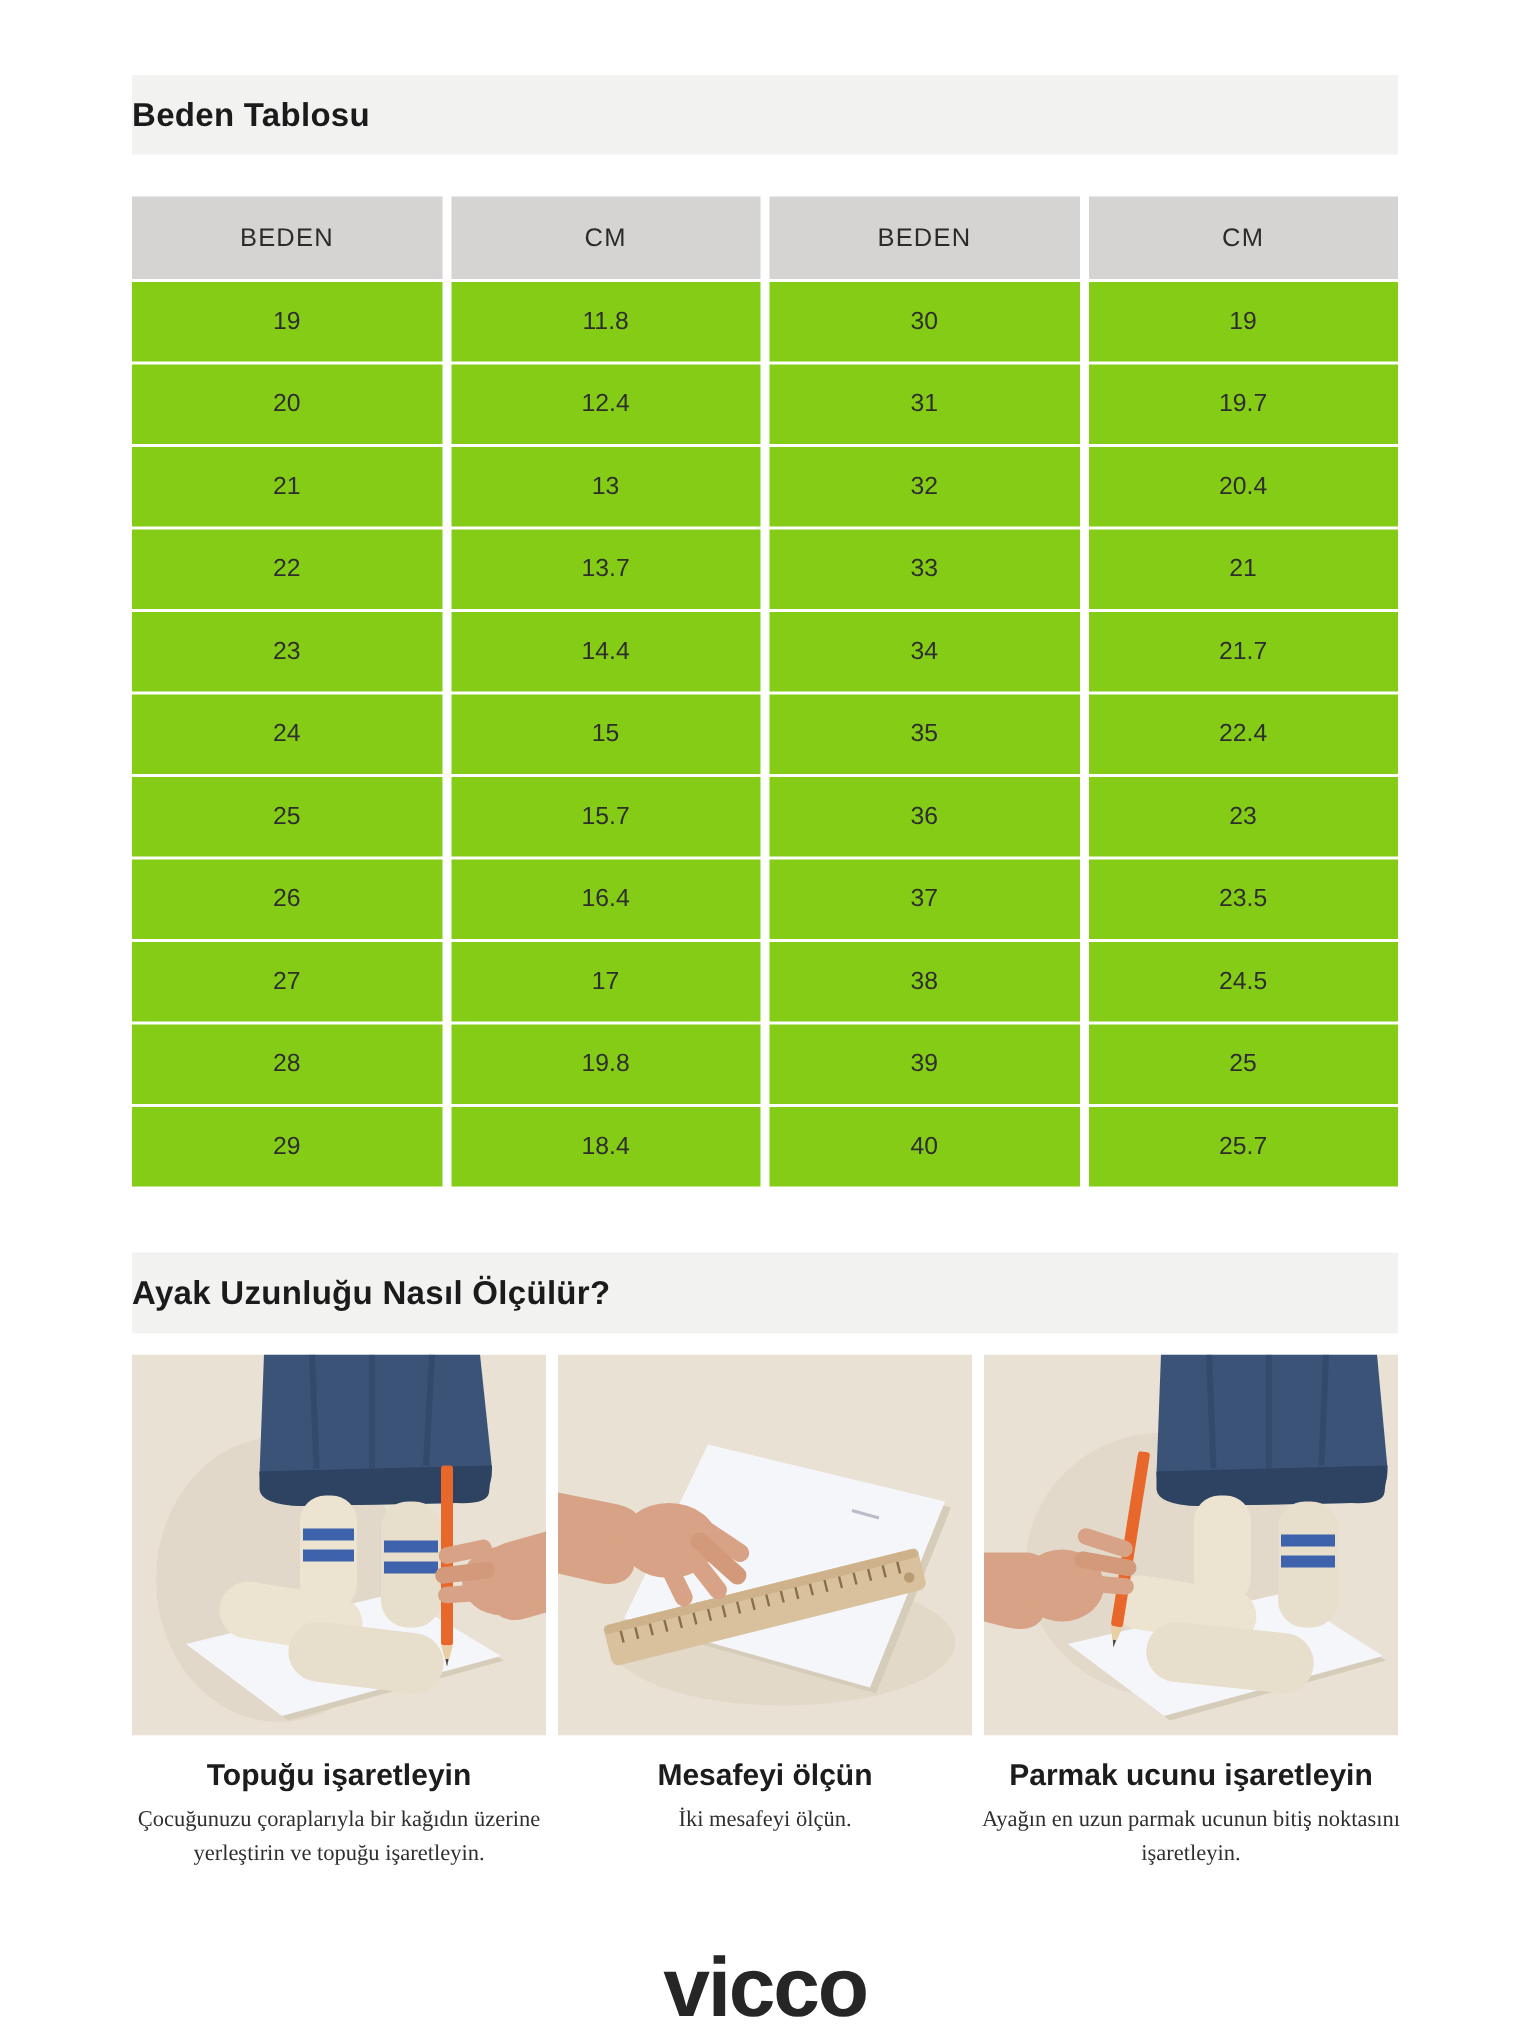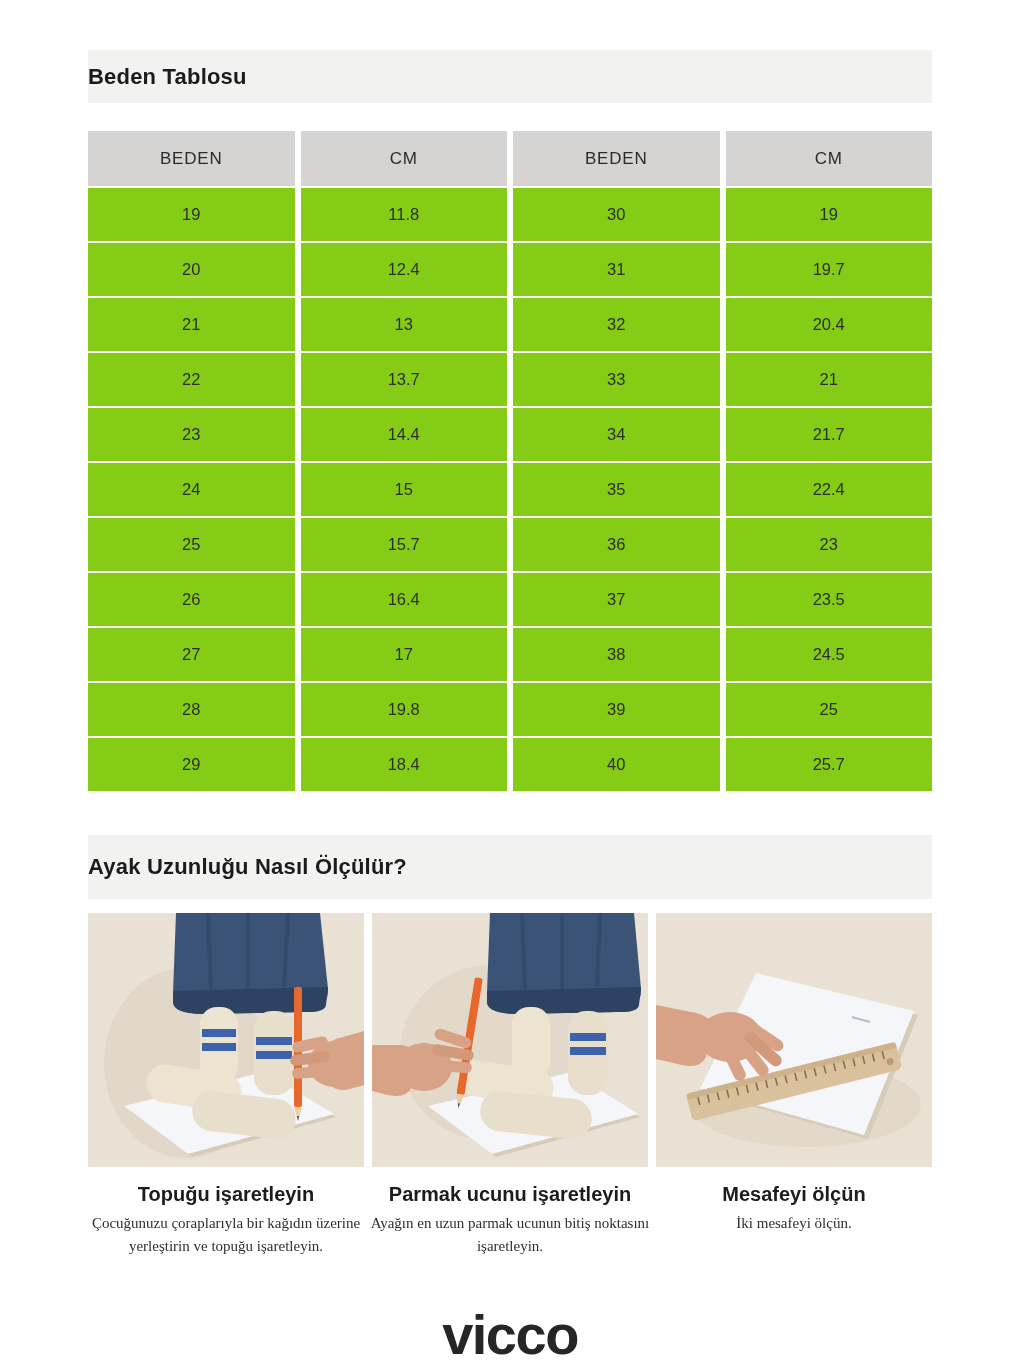--- a/index.html
+++ b/index.html
@@ -8,21 +8,21 @@
     position:relative; width:1020px; height:1360px; margin:0 auto;
     background:#ffffff; overflow:hidden;
     font-family:"Liberation Sans", sans-serif; color:#222;
   }
   .band {
     margin:0 88px; height:53px; background:#f2f2f1;
     display:flex; align-items:center; justify-content:flex-start;
   }
   .band-title { font-size:22px; font-weight:bold; color:#1b1b1b; letter-spacing:.2px; }
   #title-band   { margin-top:50px; }
-  #measure-band { margin-top:44px; height:64px; }
+  #measure-band { margin-top:44px; height:54px; }
 
   .size-grid {
     margin:28px 88px 0;
     display:grid; grid-template-columns:repeat(4,1fr);
     column-gap:6px; row-gap:2px;
   }
   .size-grid .hcell {
     height:55px; background:#d5d4d2;
     display:flex; align-items:center; justify-content:center;
     font-size:17px; color:#2b2b2b; letter-spacing:.8px;
@@ -170,62 +170,20 @@
           <rect x="204" y="154" width="36" height="11" rx="5.5" fill="#d8a286" transform="rotate(-4 222 159)"></rect>
         </g>
       </svg>
       <div class="step-title">Topuğu işaretleyin</div>
       <div class="step-desc">Çocuğunuzu çoraplarıyla bir kağıdın üzerine yerleştirin ve topuğu işaretleyin.</div>
     </div>
 
     <div class="step">
       <svg class="photo" viewBox="0 0 276 254">
         <rect width="276" height="254" fill="#e9e1d3"></rect>
-        <ellipse cx="120" cy="140" rx="92" ry="88" fill="#dcd2c1" opacity="0.5"></ellipse>
-        <g>
-          <polygon points="60,196 202,162 268,204 124,244" fill="#d6ccba"></polygon>
-          <polygon points="56,193 200,159 266,201 120,241" fill="#f5f6fa"></polygon>
-        </g>
-        <g>
-          <path d="M118,0 L262,0 L269,76 Q270,97 245,99 L142,101 Q116,100 115,80 Z" fill="#3a5377"></path>
-          <path d="M115,78 L269,74 L267,92 Q266,100 245,99 L142,101 Q116,100 115,90 Z" fill="#2e4261"></path>
-          <path d="M150,0 L153,76" stroke="#2e4261" stroke-width="4" opacity="0.5" fill="none"></path>
-          <path d="M190,0 L190,76" stroke="#2e4261" stroke-width="4" opacity="0.4" fill="none"></path>
-          <path d="M228,0 L225,74" stroke="#2e4261" stroke-width="4" opacity="0.5" fill="none"></path>
-        </g>
-        <g>
-          <rect x="86" y="152" width="96" height="36" rx="18" fill="#ece4d1" transform="rotate(9 134 170)"></rect>
-          <rect x="140" y="94" width="38" height="72" rx="17" fill="#ece4d1"></rect>
-        </g>
-        <g>
-          <rect x="108" y="182" width="112" height="40" rx="20" fill="#e7decb" transform="rotate(6 164 202)"></rect>
-          <rect x="196" y="98" width="40" height="84" rx="18" fill="#e7decb"></rect>
-          <rect x="198" y="120" width="36" height="8" fill="#3f62ad"></rect>
-          <rect x="198" y="134" width="36" height="8" fill="#3f62ad"></rect>
-        </g>
-        <g transform="rotate(9 95 140)">
-          <rect x="91" y="64" width="8" height="118" rx="2" fill="#e8672a"></rect>
-          <polygon points="91,182 99,182 95,196" fill="#e9cfa6"></polygon>
-          <polygon points="94,191 96,191 95,196" fill="#444444"></polygon>
-        </g>
-        <g>
-          <path d="M0,132 L30,132 Q48,136 46,152 L40,174 Q34,186 16,182 L0,178 Z" fill="#d8a286"></path>
-          <ellipse cx="52" cy="154" rx="28" ry="24" fill="#d8a286"></ellipse>
-          <rect x="62" y="120" width="38" height="11" rx="5.5" fill="#d8a286" transform="rotate(18 81 125)"></rect>
-          <rect x="60" y="134" width="42" height="11" rx="5.5" fill="#d2997b" transform="rotate(10 81 139)"></rect>
-          <rect x="62" y="148" width="38" height="11" rx="5.5" fill="#d8a286" transform="rotate(5 81 153)"></rect>
-        </g>
-      </svg>
-      <div class="step-title">Parmak ucunu işaretleyin</div>
-      <div class="step-desc">Ayağın en uzun parmak ucunun bitiş noktasını işaretleyin.</div>
-    </div>
-
-    <div class="step">
-      <svg class="photo" viewBox="0 0 276 254">
-        <rect width="276" height="254" fill="#e9e1d3"></rect>
         <ellipse cx="150" cy="192" rx="115" ry="42" fill="#ddd3c2" opacity="0.6"></ellipse>
         <g>
           <polygon points="104,64 262,102 212,226 48,180" fill="#d6ccba"></polygon>
           <polygon points="100,60 258,98 208,222 44,176" fill="#f5f6fa"></polygon>
           <line x1="196" y1="104" x2="214" y2="109" stroke="#b9bcc8" stroke-width="2"></line>
           <line x1="92" y1="166" x2="110" y2="171" stroke="#b9bcc8" stroke-width="2"></line>
         </g>
         <g transform="rotate(-14 140 168)">
           <rect x="30" y="154" width="216" height="28" rx="5" fill="#dac19d"></rect>
           <rect x="30" y="154" width="216" height="6" rx="3" fill="#c7ab83" opacity="0.7"></rect>
@@ -236,20 +194,62 @@
           <path d="M0,92 L40,100 Q58,104 56,120 L50,144 Q44,156 26,152 L0,146 Z" fill="#d8a286"></path>
           <ellipse cx="74" cy="124" rx="32" ry="25" fill="#d8a286"></ellipse>
           <rect x="88" y="118" width="42" height="12" rx="6" fill="#d8a286" transform="rotate(34 109 124)"></rect>
           <rect x="84" y="130" width="46" height="12" rx="6" fill="#d2997b" transform="rotate(42 107 136)"></rect>
           <rect x="78" y="140" width="40" height="12" rx="6" fill="#d8a286" transform="rotate(52 98 146)"></rect>
           <rect x="62" y="146" width="34" height="12" rx="6" fill="#d8a286" transform="rotate(64 79 152)"></rect>
         </g>
       </svg>
       <div class="step-title">Mesafeyi ölçün</div>
       <div class="step-desc">İki mesafeyi ölçün.</div>
+    </div>
+
+    <div class="step">
+      <svg class="photo" viewBox="0 0 276 254">
+        <rect width="276" height="254" fill="#e9e1d3"></rect>
+        <ellipse cx="120" cy="140" rx="92" ry="88" fill="#dcd2c1" opacity="0.5"></ellipse>
+        <g>
+          <polygon points="60,196 202,162 268,204 124,244" fill="#d6ccba"></polygon>
+          <polygon points="56,193 200,159 266,201 120,241" fill="#f5f6fa"></polygon>
+        </g>
+        <g>
+          <path d="M118,0 L262,0 L269,76 Q270,97 245,99 L142,101 Q116,100 115,80 Z" fill="#3a5377"></path>
+          <path d="M115,78 L269,74 L267,92 Q266,100 245,99 L142,101 Q116,100 115,90 Z" fill="#2e4261"></path>
+          <path d="M150,0 L153,76" stroke="#2e4261" stroke-width="4" opacity="0.5" fill="none"></path>
+          <path d="M190,0 L190,76" stroke="#2e4261" stroke-width="4" opacity="0.4" fill="none"></path>
+          <path d="M228,0 L225,74" stroke="#2e4261" stroke-width="4" opacity="0.5" fill="none"></path>
+        </g>
+        <g>
+          <rect x="86" y="152" width="96" height="36" rx="18" fill="#ece4d1" transform="rotate(9 134 170)"></rect>
+          <rect x="140" y="94" width="38" height="72" rx="17" fill="#ece4d1"></rect>
+        </g>
+        <g>
+          <rect x="108" y="182" width="112" height="40" rx="20" fill="#e7decb" transform="rotate(6 164 202)"></rect>
+          <rect x="196" y="98" width="40" height="84" rx="18" fill="#e7decb"></rect>
+          <rect x="198" y="120" width="36" height="8" fill="#3f62ad"></rect>
+          <rect x="198" y="134" width="36" height="8" fill="#3f62ad"></rect>
+        </g>
+        <g transform="rotate(9 95 140)">
+          <rect x="91" y="64" width="8" height="118" rx="2" fill="#e8672a"></rect>
+          <polygon points="91,182 99,182 95,196" fill="#e9cfa6"></polygon>
+          <polygon points="94,191 96,191 95,196" fill="#444444"></polygon>
+        </g>
+        <g>
+          <path d="M0,132 L30,132 Q48,136 46,152 L40,174 Q34,186 16,182 L0,178 Z" fill="#d8a286"></path>
+          <ellipse cx="52" cy="154" rx="28" ry="24" fill="#d8a286"></ellipse>
+          <rect x="62" y="120" width="38" height="11" rx="5.5" fill="#d8a286" transform="rotate(18 81 125)"></rect>
+          <rect x="60" y="134" width="42" height="11" rx="5.5" fill="#d2997b" transform="rotate(10 81 139)"></rect>
+          <rect x="62" y="148" width="38" height="11" rx="5.5" fill="#d8a286" transform="rotate(5 81 153)"></rect>
+        </g>
+      </svg>
+      <div class="step-title">Parmak ucunu işaretleyin</div>
+      <div class="step-desc">Ayağın en uzun parmak ucunun bitiş noktasını işaretleyin.</div>
     </div>
   </div>
 
   <div class="logo-wrap">
     <div class="logo-text">vicco</div>
     <div class="colorbar">
       <span style="background: rgb(201, 23, 124);"></span>
       <span style="background: rgb(54, 182, 217);"></span>
       <span style="background: rgb(189, 210, 31);"></span>
       <span style="background: rgb(22, 164, 61);"></span>

